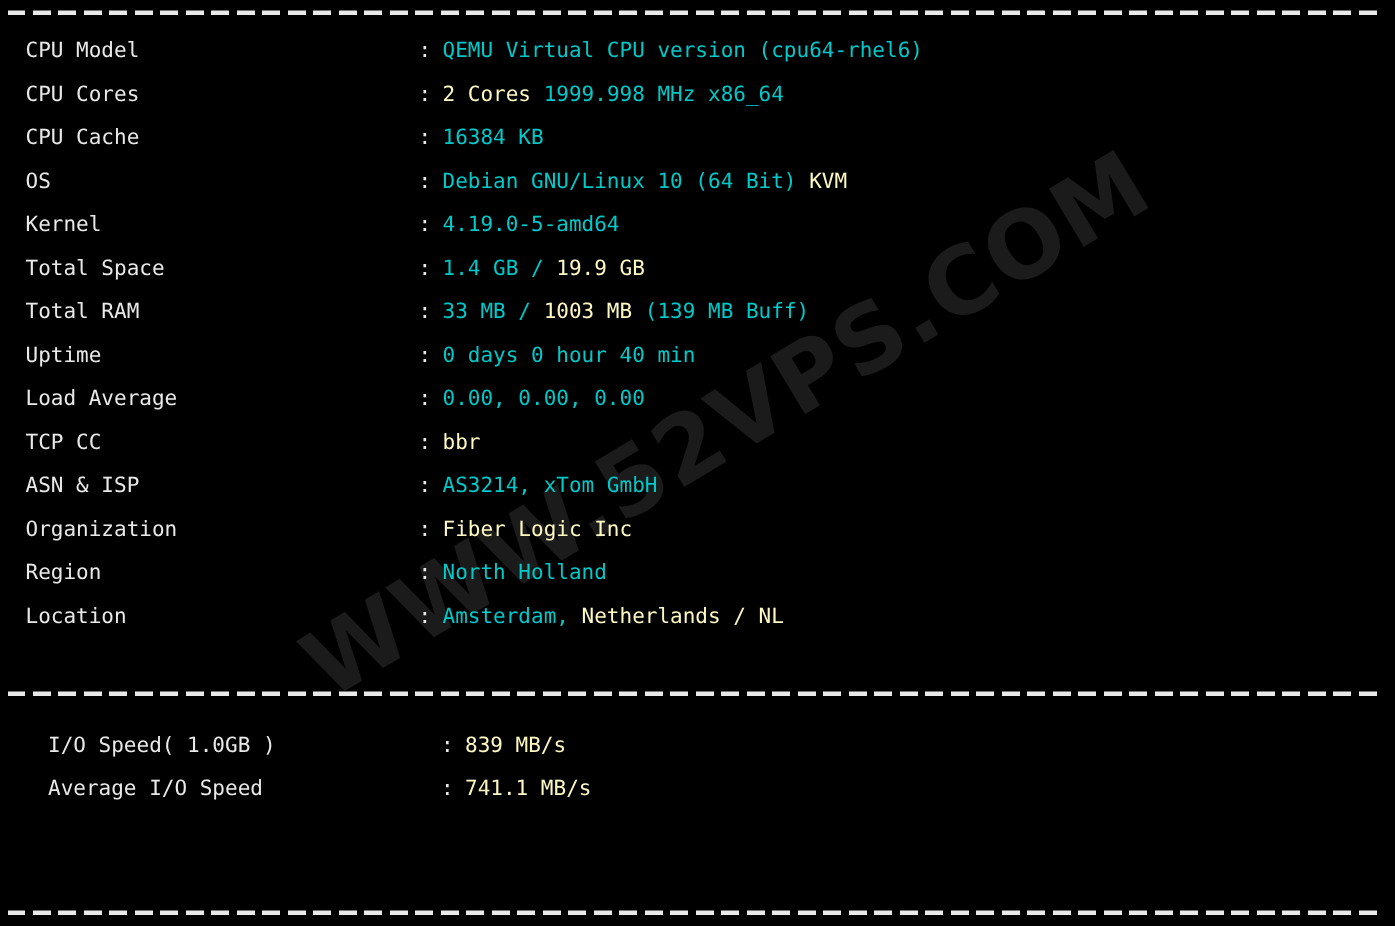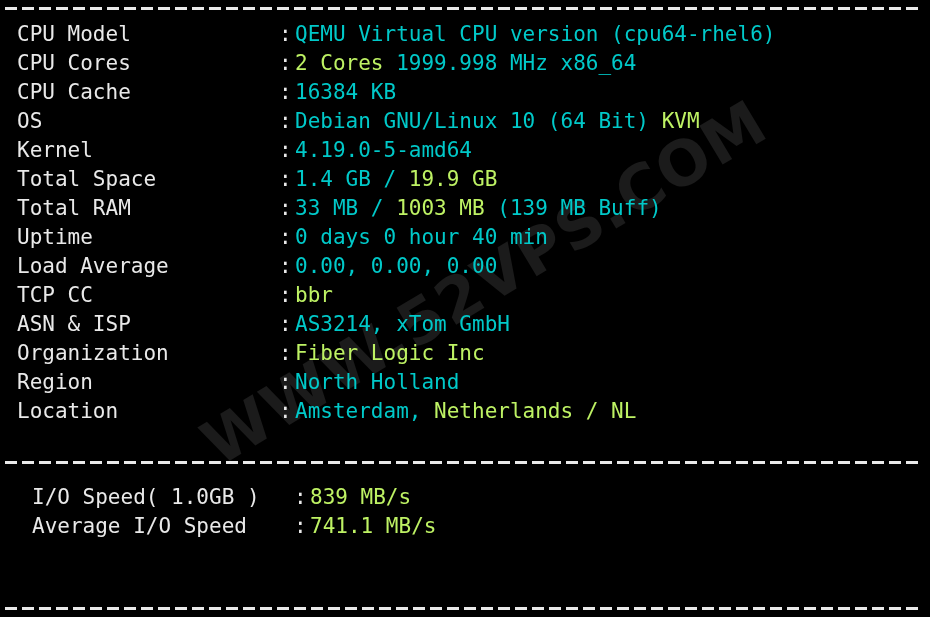--- a/index.html
+++ b/index.html
@@ -64,38 +64,38 @@
     left: 0;
     z-index: 4;
   }
   #sysinfo-block { top: 20px; }
   #iospeed-block { top: 483px; padding-left: 15px; }
 
   .row {
     height: 29px;
     line-height: 29px;
     white-space: pre;
-    font-size: 21px;
+    font-size: 14px;
   }
   .label {
     display: inline-block;
     width: 279px;
     padding-left: 17px;
     color: #e9e9e9;
     box-sizing: border-box;
   }
   .colon {
     display: inline-block;
     width: 16px;
     color: #e9e9e9;
   }
   .value { color: #00c9c9; }
 
   .c-cyan   { color: #00c9c9; }
-  .c-yellow { color: #bef264; }
+  .c-yellow { color: #fef9c3; }
 </style>
 </head>
 <body>
 
 <div id="terminal">
 
   <div id="watermark">WWW.52VPS.COM</div>
 
   <div class="rule" id="rule-top"></div>
 

